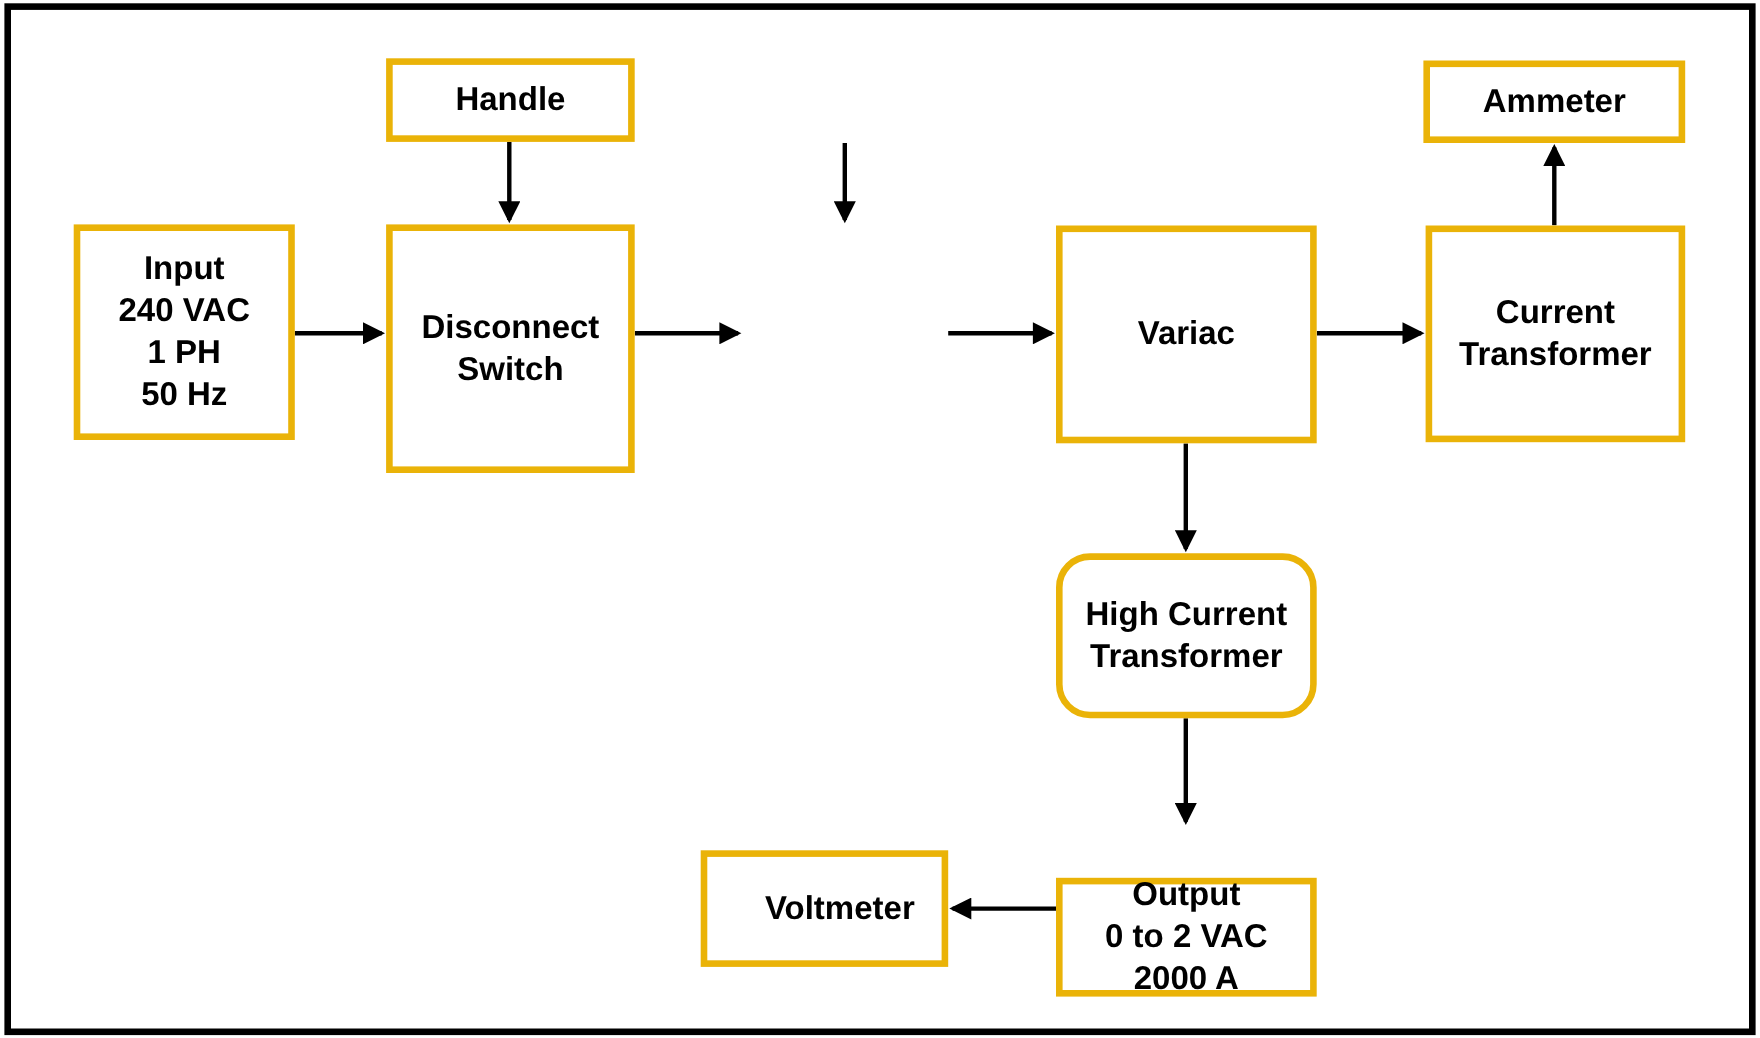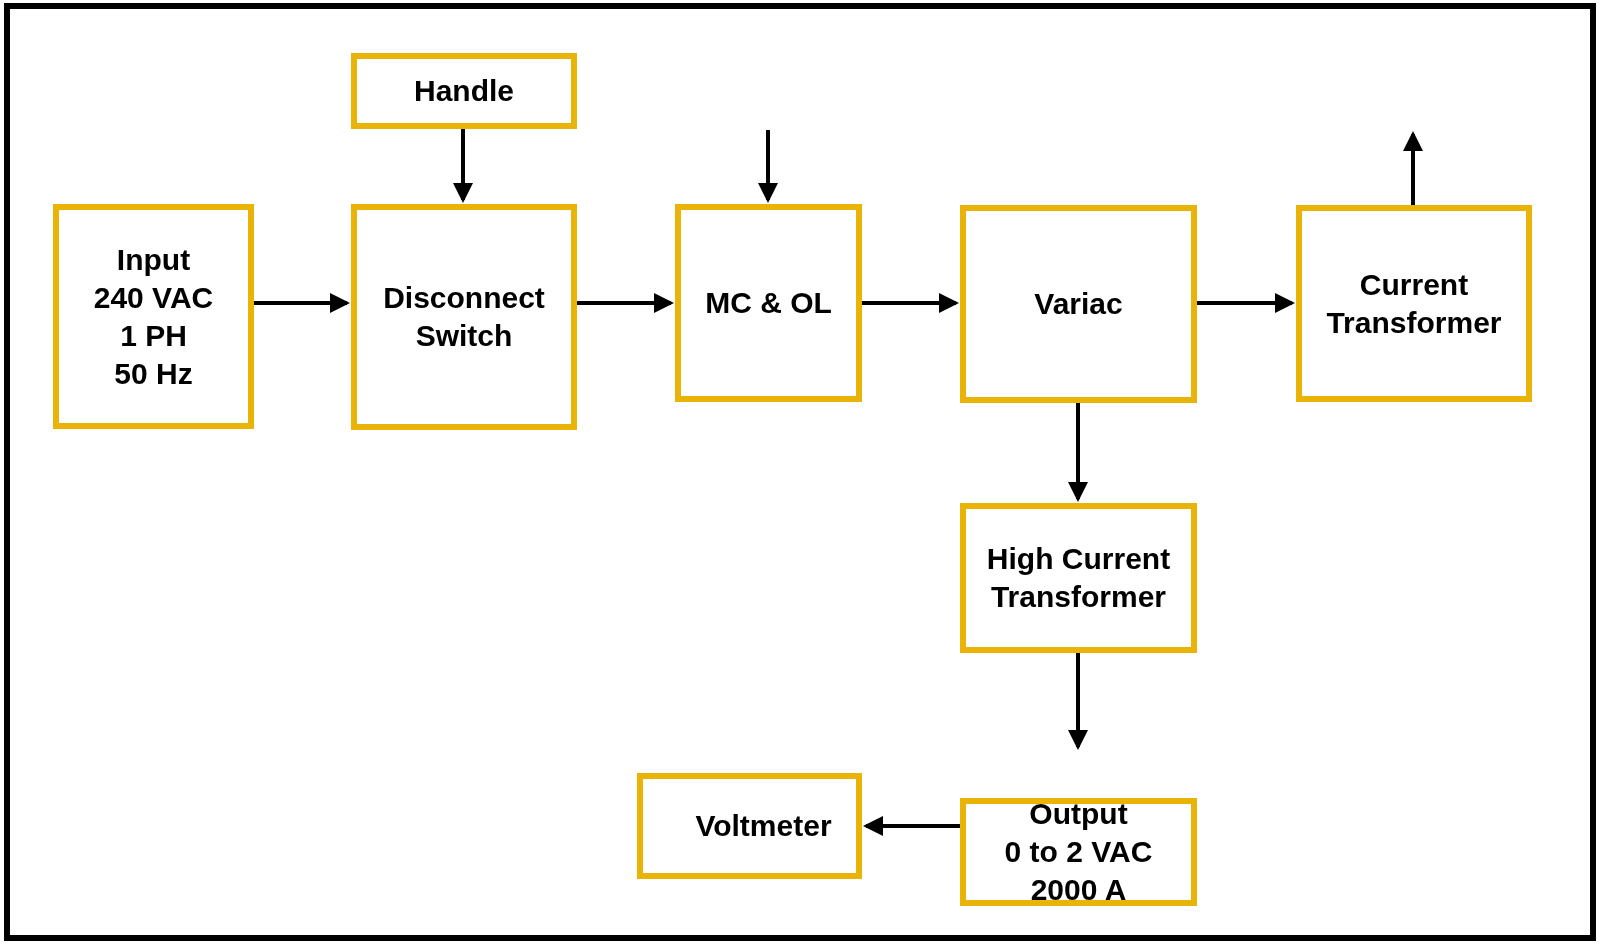--- a/index.html
+++ b/index.html
@@ -37,26 +37,26 @@
     text-align: center;
     font-weight: bold;
     font-size: 30px;
     line-height: 38px;
     z-index: 2;
   }
   
   .node-handle               { left: 351px;  top: 53px;  width: 226px; height: 76px; }
   .node-on-off               { left: 675px;  top: 55px;  width: 188px; height: 75px; }
   .node-ammeter              { left: 1294px; top: 55px;  width: 238px; height: 75px; }
-  .node-input                { left: 53px;   top: 204px; width: 201px; height: 225px; }
+  .node-input                { left: 67px;   top: 204px; width: 201px; height: 196px; }
   .node-disconnect-switch    { left: 351px;  top: 204px; width: 226px; height: 226px; }
   .node-mc-ol                { left: 675px;  top: 204px; width: 187px; height: 198px; }
   .node-variac               { left: 960px;  top: 205px; width: 237px; height: 198px; }
   .node-current-transformer  { left: 1296px; top: 205px; width: 236px; height: 197px; }
-  .node-high-current-transformer { left: 960px; top: 503px; width: 237px; height: 150px; }
+  .node-high-current-transformer { left: 960px; top: 503px; width: 237px; height: 150px; border-radius: 31px; }
   .node-output               { left: 960px;  top: 751px; width: 237px; height: 108px; margin-top: 47px; }
   .node-voltmeter            { left: 637px;  top: 773px; width: 225px; height: 106px; padding-left: 28px; }
   .connectors {
     position: absolute;
     left: 0;
     top: 0;
     width: 1600px;
     height: 944px;
     z-index: 1;
     pointer-events: none;
@@ -89,36 +89,36 @@
     <line x1="1078" y1="403" x2="1078" y2="499" marker-end="url(#ah)"></line>
     <line x1="1078" y1="653" x2="1078" y2="747" marker-end="url(#ah)"></line>
     <line x1="960" y1="826" x2="866" y2="826" marker-end="url(#ah)"></line>
   </svg>
 
   <div class="node node-handle">
     <div>Handle</div>
   </div>
 
 
+  <div class="node node-ammeter">
+    <div>Ammeter</div>
+  </div>
 
   <div class="node node-input">
     <div>Input</div>
     <div>240 VAC</div>
     <div>1 PH</div>
     <div>50 Hz</div>
   </div>
 
   <div class="node node-disconnect-switch">
     <div>Disconnect</div>
     <div>Switch</div>
   </div>
 
-  <div class="node node-mc-ol">
-    <div>MC &amp; OL</div>
-  </div>
 
   <div class="node node-variac">
     <div>Variac</div>
   </div>
 
   <div class="node node-current-transformer">
     <div>Current</div>
     <div>Transformer</div>
   </div>
 

